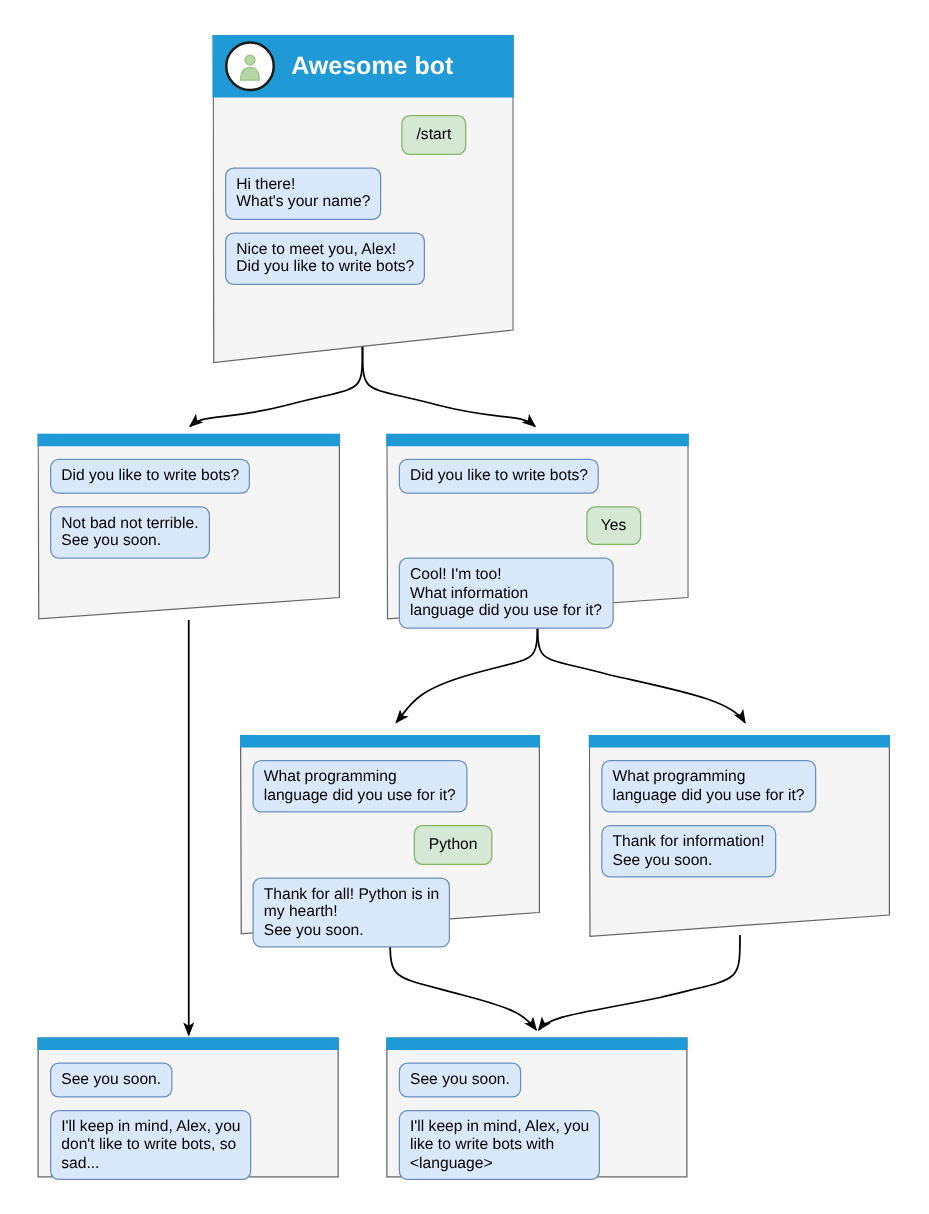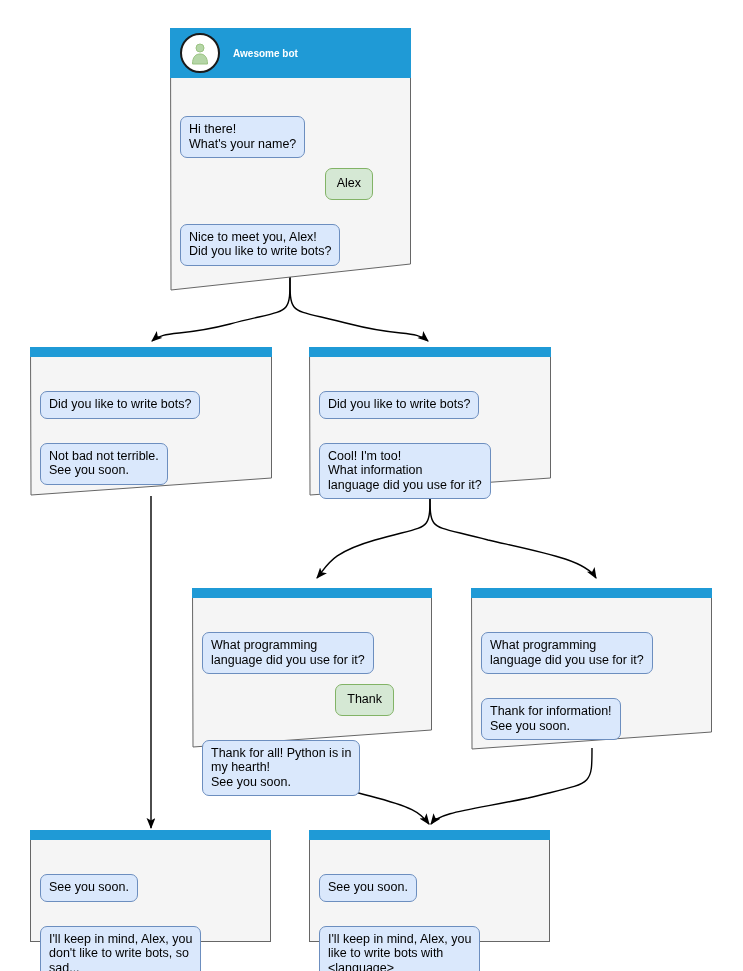--- a/index.html
+++ b/index.html
@@ -82,40 +82,40 @@
     box-sizing: border-box;
     display: flex;
     align-items: center;
     justify-content: center;
     flex: 0 0 auto;
   }
   .avatar svg { display: block; }
 
   .card-title {
     color: #ffffff;
-    font-size: 10px;
+    font-size: 20px;
     font-weight: bold;
     margin-left: 13px;
     white-space: nowrap;
   }
 
   .card-body {
     position: absolute;
     left: 0;
     width: 100%;
     box-sizing: border-box;
     padding: 8px 10px 0 10px;
     z-index: 3;
   }
 
   .msg-row {
     display: flex;
     margin-bottom: 10px;
   }
-  .msg-row.left  { justify-content: flex-start; margin-top: 24px; }
+  .msg-row.left  { justify-content: flex-start; }
   .msg-row.right { justify-content: flex-end; padding-right: 28px; }
 
   .bubble {
     box-sizing: border-box;
     border-radius: 7px;
     padding: 5px 8px 6px 8px;
     font-size: 12.5px;
     line-height: 14.5px;
     color: #000000;
     white-space: pre-line;
@@ -165,26 +165,26 @@
     <div class="card-header tall">
       <div class="avatar">
         <svg width="24" height="24" viewBox="0 0 24 24">
           <circle cx="12" cy="7" r="4" fill="#b5d6a7" stroke="#9ac382" stroke-width="1"></circle>
           <path d="M4.5 23 C4.5 15.5 8 13 12 13 C16 13 19.5 15.5 19.5 23 Z" fill="#b5d6a7" stroke="#9ac382" stroke-width="1"></path>
         </svg>
       </div>
       <span class="card-title">Awesome bot</span>
     </div>
     <div class="card-body" style="top:56px;">
+      <div class="msg-row right">
+        <div class="bubble user">/start</div>
+      </div>
       <div class="msg-row left">
         <div class="bubble bot">Hi there!
 What's your name?</div>
-      </div>
-      <div class="msg-row right">
-        <div class="bubble user">Alex</div>
       </div>
       <div class="msg-row left">
         <div class="bubble bot">Nice to meet you, Alex!
 Did you like to write bots?</div>
       </div>
     </div>
   </div>
 
   <div class="chat-card skewed" style="left:30px; top:347px; width:242px; height:150px;">
     <svg class="skew-svg" viewBox="0 0 242 150" preserveAspectRatio="none">
@@ -204,40 +204,43 @@
 
   <div class="chat-card skewed" style="left:309px; top:347px; width:242px; height:150px;">
     <svg class="skew-svg" viewBox="0 0 242 150" preserveAspectRatio="none">
       <polygon points="0.5,0.5 241.5,0.5 241.5,131 1,148" fill="#f5f5f5" stroke="#666666" stroke-width="1"></polygon>
     </svg>
     <div class="card-header thin"></div>
     <div class="card-body" style="top:12px;">
       <div class="msg-row left">
         <div class="bubble bot">Did you like to write bots?</div>
       </div>
+      <div class="msg-row right">
+        <div class="bubble user">Yes</div>
+      </div>
       <div class="msg-row left">
         <div class="bubble bot">Cool! I'm too!
 What information
 language did you use for it?</div>
       </div>
     </div>
   </div>
 
   <div class="chat-card skewed" style="left:192px; top:588px; width:240px; height:162px;">
     <svg class="skew-svg" viewBox="0 0 240 162" preserveAspectRatio="none">
       <polygon points="0.5,0.5 239.5,0.5 239.5,142 1,159" fill="#f5f5f5" stroke="#666666" stroke-width="1"></polygon>
     </svg>
     <div class="card-header thin"></div>
     <div class="card-body" style="top:12px;">
       <div class="msg-row left">
         <div class="bubble bot">What programming
 language did you use for it?</div>
       </div>
       <div class="msg-row right">
-        <div class="bubble user">Thank</div>
+        <div class="bubble user">Python</div>
       </div>
       <div class="msg-row left">
         <div class="bubble bot">Thank for all! Python is in
 my hearth!
 See you soon.</div>
       </div>
     </div>
   </div>
 
   <div class="chat-card skewed" style="left:471px; top:588px; width:241px; height:164px;">

